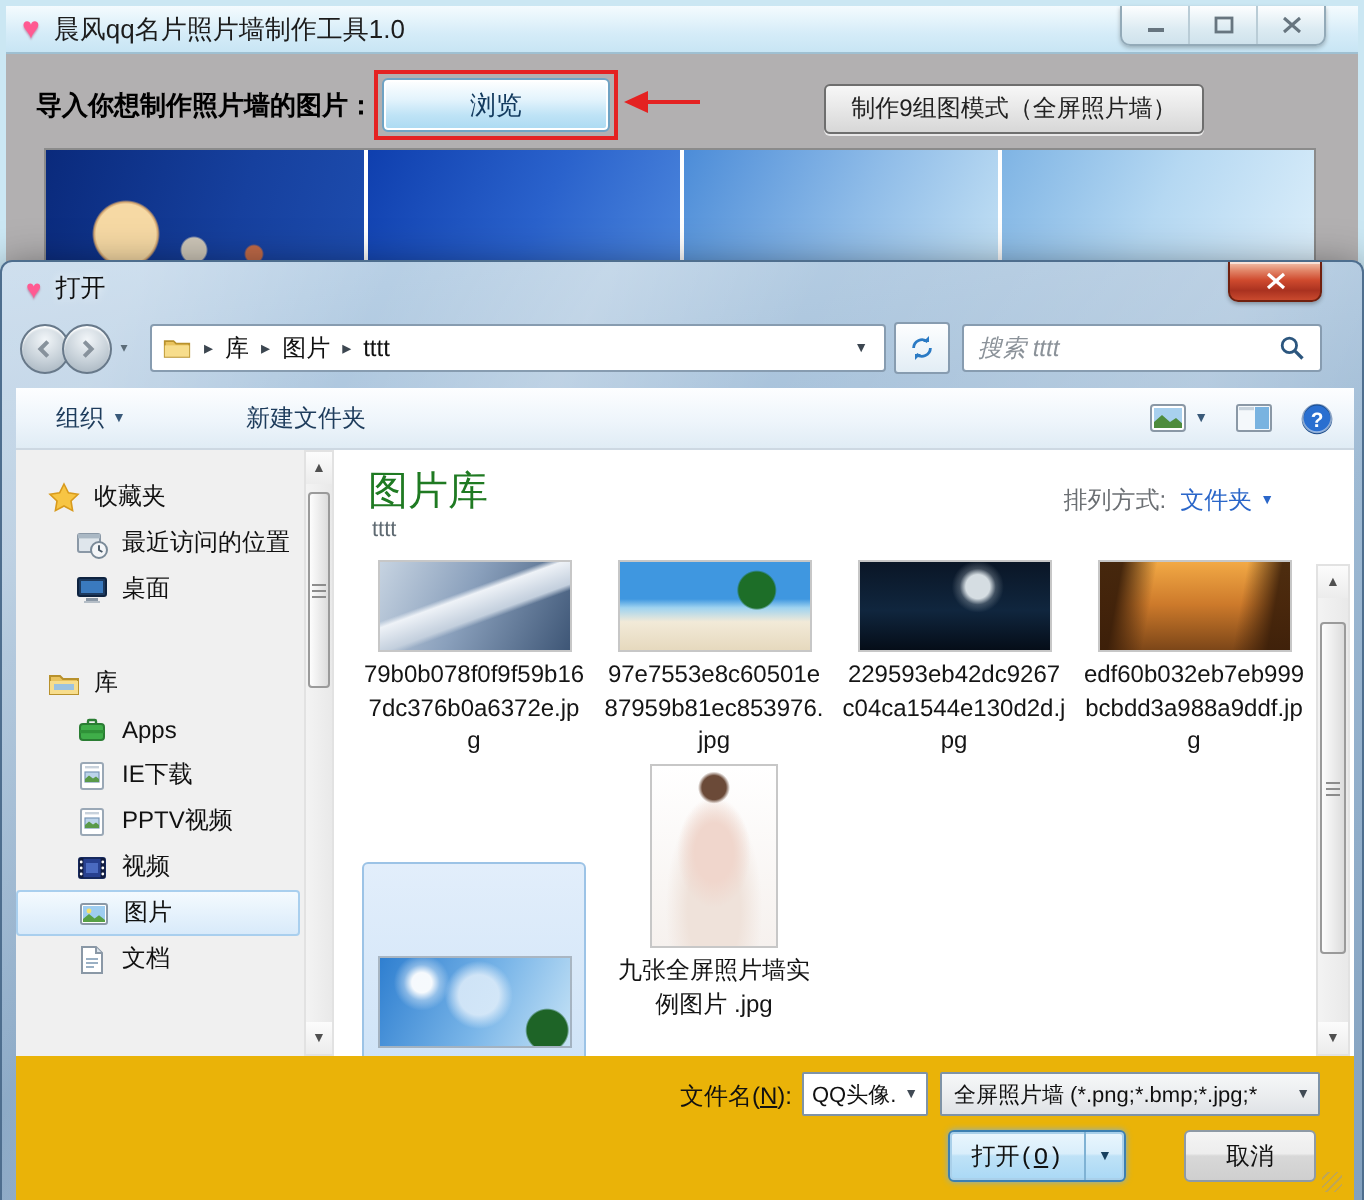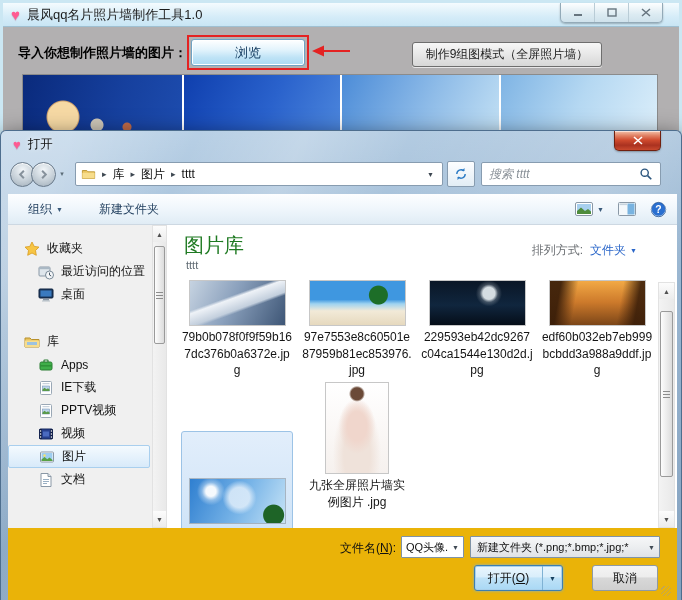--- a/index.html
+++ b/index.html
@@ -68,21 +68,21 @@
   .crumb{white-space:nowrap;}
   .bc-dd{margin-left:auto;font-size:7px;color:#3c4650;padding:0 3px;}
   .refresh-btn{margin-left:4px;width:26px;height:24px;border:1px solid #879cb0;border-radius:2px;flex:none;
     background:linear-gradient(#fdfeff,#e2edf5);display:flex;align-items:center;justify-content:center;}
   .searchbox{margin-left:6px;flex:1;height:22px;background:#fff;border:1px solid #879cb0;border-radius:2px;
     display:flex;align-items:center;padding:0 7px;justify-content:space-between;}
   .search-ph{flex:1;font-size:12px;font-style:italic;color:#8b9299;}
 
   .dlg-body{position:absolute;top:63px;left:7px;right:4px;bottom:0;background:#f0f0f0;}
   .cmdbar{height:31px;background:linear-gradient(#fdfeff,#eef5fb 55%,#e0ecf5);border-bottom:1px solid #cdd8e2;
-    display:flex;align-items:center;padding:0 10px 0 20px;font-size:12px;color:#1e3c5c;box-sizing:border-box;}
+    display:flex;align-items:center;padding:0 10px 0 20px;font-size:12px;color:#1e3c5c;box-sizing:border-box;gap:24px;}
   .cmd-item{display:flex;align-items:center;gap:4px;margin-right:36px;}
   .cmd-dd{font-size:7px;color:#3a5a7a;}
   .cmd-right{margin-left:auto;display:flex;align-items:center;gap:14px;}
 
   .sidebar{position:absolute;left:0;top:31px;width:144px;bottom:72px;padding-top:12px;font-size:12px;color:#111;overflow:hidden;}
   .sb-row{height:23px;display:flex;align-items:center;gap:7px;padding-left:30px;}
   .sb-root{padding-left:16px;}
   .sb-gap{height:24px;}
   .sb-sel{background:linear-gradient(#f4fafe,#d8eafa);border:1px solid #a9cfee;border-radius:2px;
     margin-right:2px;box-sizing:border-box;}
@@ -144,21 +144,21 @@
   .combo{position:absolute;box-sizing:border-box;height:22px;display:flex;align-items:center;
      border:1px solid #7f93a6;border-radius:1px;font-size:11px;color:#111;}
   .combo .dd{margin-left:auto;font-size:7px;color:#404a54;padding:0 4px;}
   .fn-combo{left:393px;top:8px;width:63px;background:#fff;padding-left:4px;}
   .ft-combo{left:462px;top:8px;width:190px;background:linear-gradient(#f6f7f8,#eceef0 50%,#dfe2e6);padding-left:6px;}
   .btn7{position:absolute;top:37px;height:26px;box-sizing:border-box;display:flex;align-items:center;justify-content:center;
      font-size:12px;color:#111;border:1px solid #8e9aa5;border-radius:3px;
      background:linear-gradient(#f4f4f4,#ededed 45%,#d8d8d8 50%,#cfcfcf);}
   .open-group{left:466px;width:89px;border:1px solid #3c7fb1;box-shadow:0 0 0 1px #a9d0ea inset,0 0 3px #7ab0d8;
      background:linear-gradient(#eaf6fd,#d9eefb 45%,#bfe2f7 50%,#a9d8f5);padding:0;}
-  .open-main{flex:1;text-align:center;}
+  .open-main{flex:1;text-align:center;font-family:Liberation Mono, monospace;}
   .open-arrow{width:19px;align-self:stretch;display:flex;align-items:center;justify-content:center;
      border-left:1px solid #7fb2d4;font-size:7px;color:#17405f;}
   .cancel-btn{left:584px;width:66px;}
   .resize-grip{position:absolute;right:6px;bottom:4px;width:10px;height:10px;opacity:.5;
      background:repeating-linear-gradient(135deg,rgba(0,0,0,0) 0 2px,#9a9a9a 2px 3px);}
 </style>
 </head>
 <body>
 
 <div class="app">
@@ -483,21 +483,21 @@
 
     <div class="footer">
       <div class="fn-label">
         <span>文件名(</span><span class="ukey">N</span><span>):</span>
       </div>
       <div class="combo fn-combo">
         <span style="white-space:nowrap;overflow:hidden;">QQ头像.png</span>
         <span class="dd">▼</span>
       </div>
       <div class="combo ft-combo">
-        <span style="white-space:nowrap;overflow:hidden;">新建文件夹 (*.png;*.bmp;*.jpg;*</span>
+        <span style="white-space:nowrap;overflow:hidden;">全屏照片墙 (*.png;*.bmp;*.jpg;*</span>
         <span class="dd">▼</span>
       </div>
       <div class="btn7 open-group">
         <span class="open-main"><span>打开(</span><span class="ukey">O</span><span>)</span></span>
         <span class="open-arrow">▼</span>
       </div>
       <div class="btn7 cancel-btn">取消</div>
       <div class="resize-grip"></div>
     </div>
   </div>

